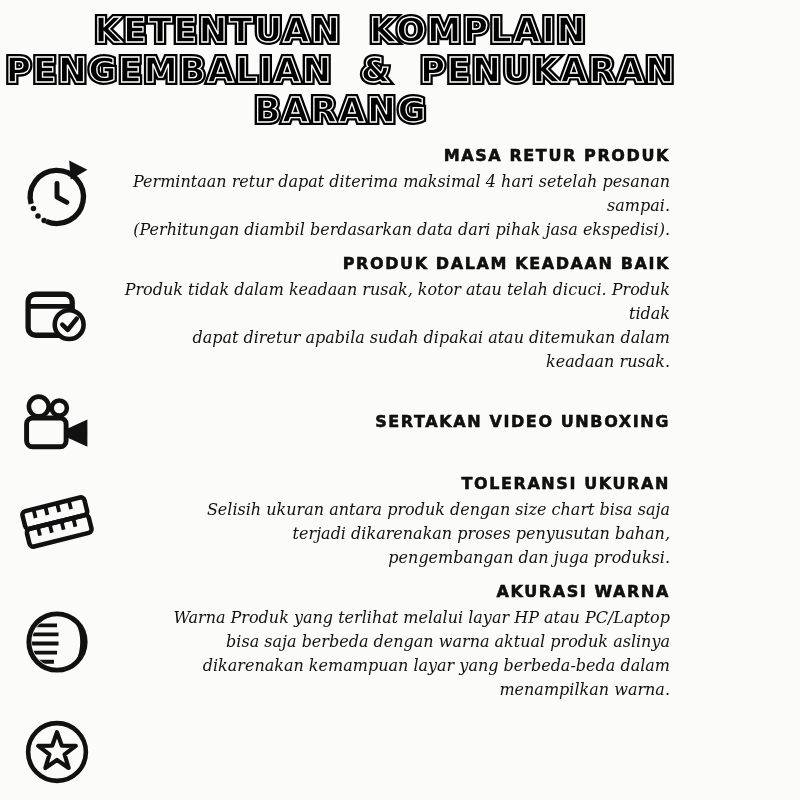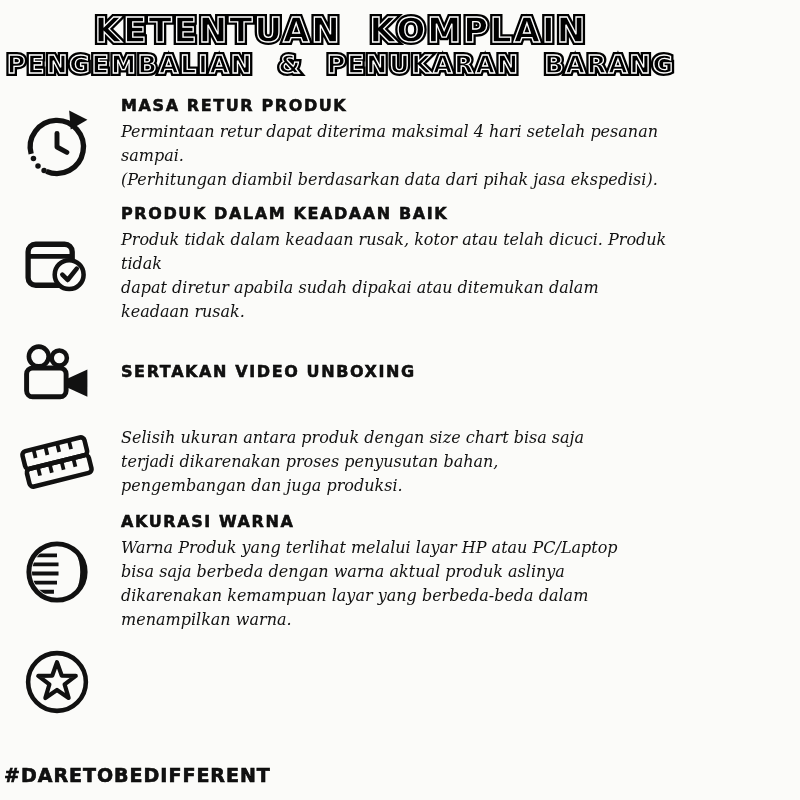--- a/index.html
+++ b/index.html
@@ -26,23 +26,23 @@
     color: #000;
     -webkit-text-stroke: 6px #000;
   }
   .title-line::after {
     content: attr(data-text);
     position: absolute; left: 0; right: 0; top: 0;
     color: #000;
     -webkit-text-stroke: 1.3px #fff;
   }
   .title-line.l1 { font-size: 34px; }
-  .title-line.l2 { font-size: 25px; }
+  .title-line.l2 { font-size: 34px; }
   
-  .section { display: flex; align-items: center; margin-bottom: 12px; }
+  .section { display: flex; align-items: center; margin-bottom: 12px; text-align: right; }
   .icon-box {
     width: 105px; min-width: 105px;
     display: flex; align-items: center; justify-content: center;
   }
   .icon-box svg { width: 76px; height: 76px; display: block; }
   .content { flex: 1; padding-left: 12px; padding-right: 8px; }
   .heading {
     font-weight: bold;
     font-size: 16px;
     letter-spacing: 1.6px;
@@ -136,20 +136,21 @@
           <line x1="56" y1="26" x2="56" y2="38" stroke="#111" stroke-width="5"></line>
           <line x1="72" y1="26" x2="72" y2="38" stroke="#111" stroke-width="5"></line>
           <line x1="24" y1="50" x2="24" y2="62" stroke="#111" stroke-width="5"></line>
           <line x1="40" y1="50" x2="40" y2="62" stroke="#111" stroke-width="5"></line>
           <line x1="56" y1="50" x2="56" y2="62" stroke="#111" stroke-width="5"></line>
           <line x1="72" y1="50" x2="72" y2="62" stroke="#111" stroke-width="5"></line>
         </g>
       </svg>
     </div>
     <div class="content">
+      <div class="heading">TOLERANSI UKURAN</div>
       <div class="body-text">Selisih ukuran antara produk dengan size chart bisa saja
 terjadi dikarenakan proses penyusutan bahan,
 pengembangan dan juga produksi.</div>
     </div>
   </div>
 
   <div class="section">
     <div class="icon-box">
       <svg viewBox="0 0 100 100">
         <defs>

